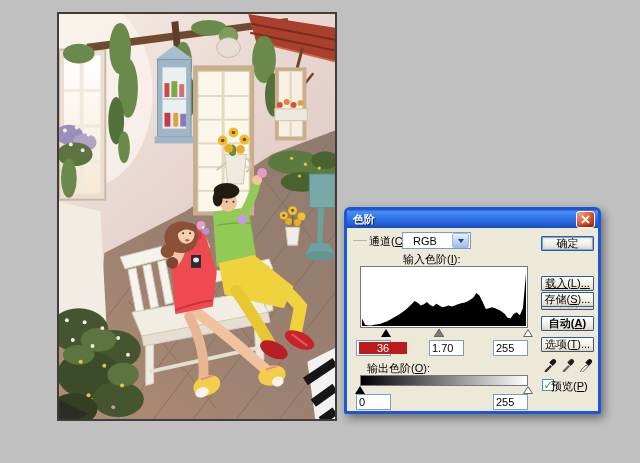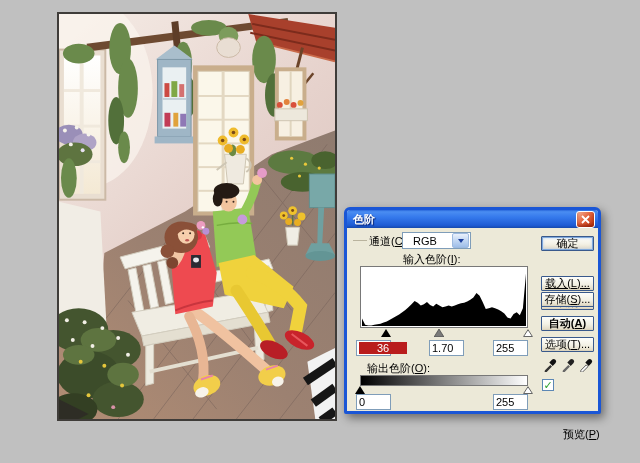--- a/index.html
+++ b/index.html
@@ -414,16 +414,16 @@
           </svg>
       </div>
       <div class="dropper" style="left:232px;top:129px;">
         <svg viewBox="0 0 15 15" width="15" height="15">
             <path d="M2 13.2 L7.3 7.9 L9 9.6 L3.7 14.9 Q2.2 15.3 1.8 14.9 Q1.4 14.5 2 13.2 Z" fill="#fff" stroke="#333" stroke-width="0.8"></path>
             <path d="M8 7.2 L9.7 8.9 L12.6 6 Q14 4.4 12.4 2.8 Q10.8 1.2 9.2 2.6 L6.3 5.5 Z" fill="#111"></path>
           </svg>
       </div>
 
       <div class="cbx checked"></div>
-      <span class="lbl" style="left:216px;top:151px;margin-top:48px;"><span>预览(</span><span class="mn">P</span><span>)</span></span>
+      <span class="lbl" style="left:204px;top:151px;"><span>预览(</span><span class="mn">P</span><span>)</span></span>
     </div>
   </div>
 </div>
 
 </body></html>

